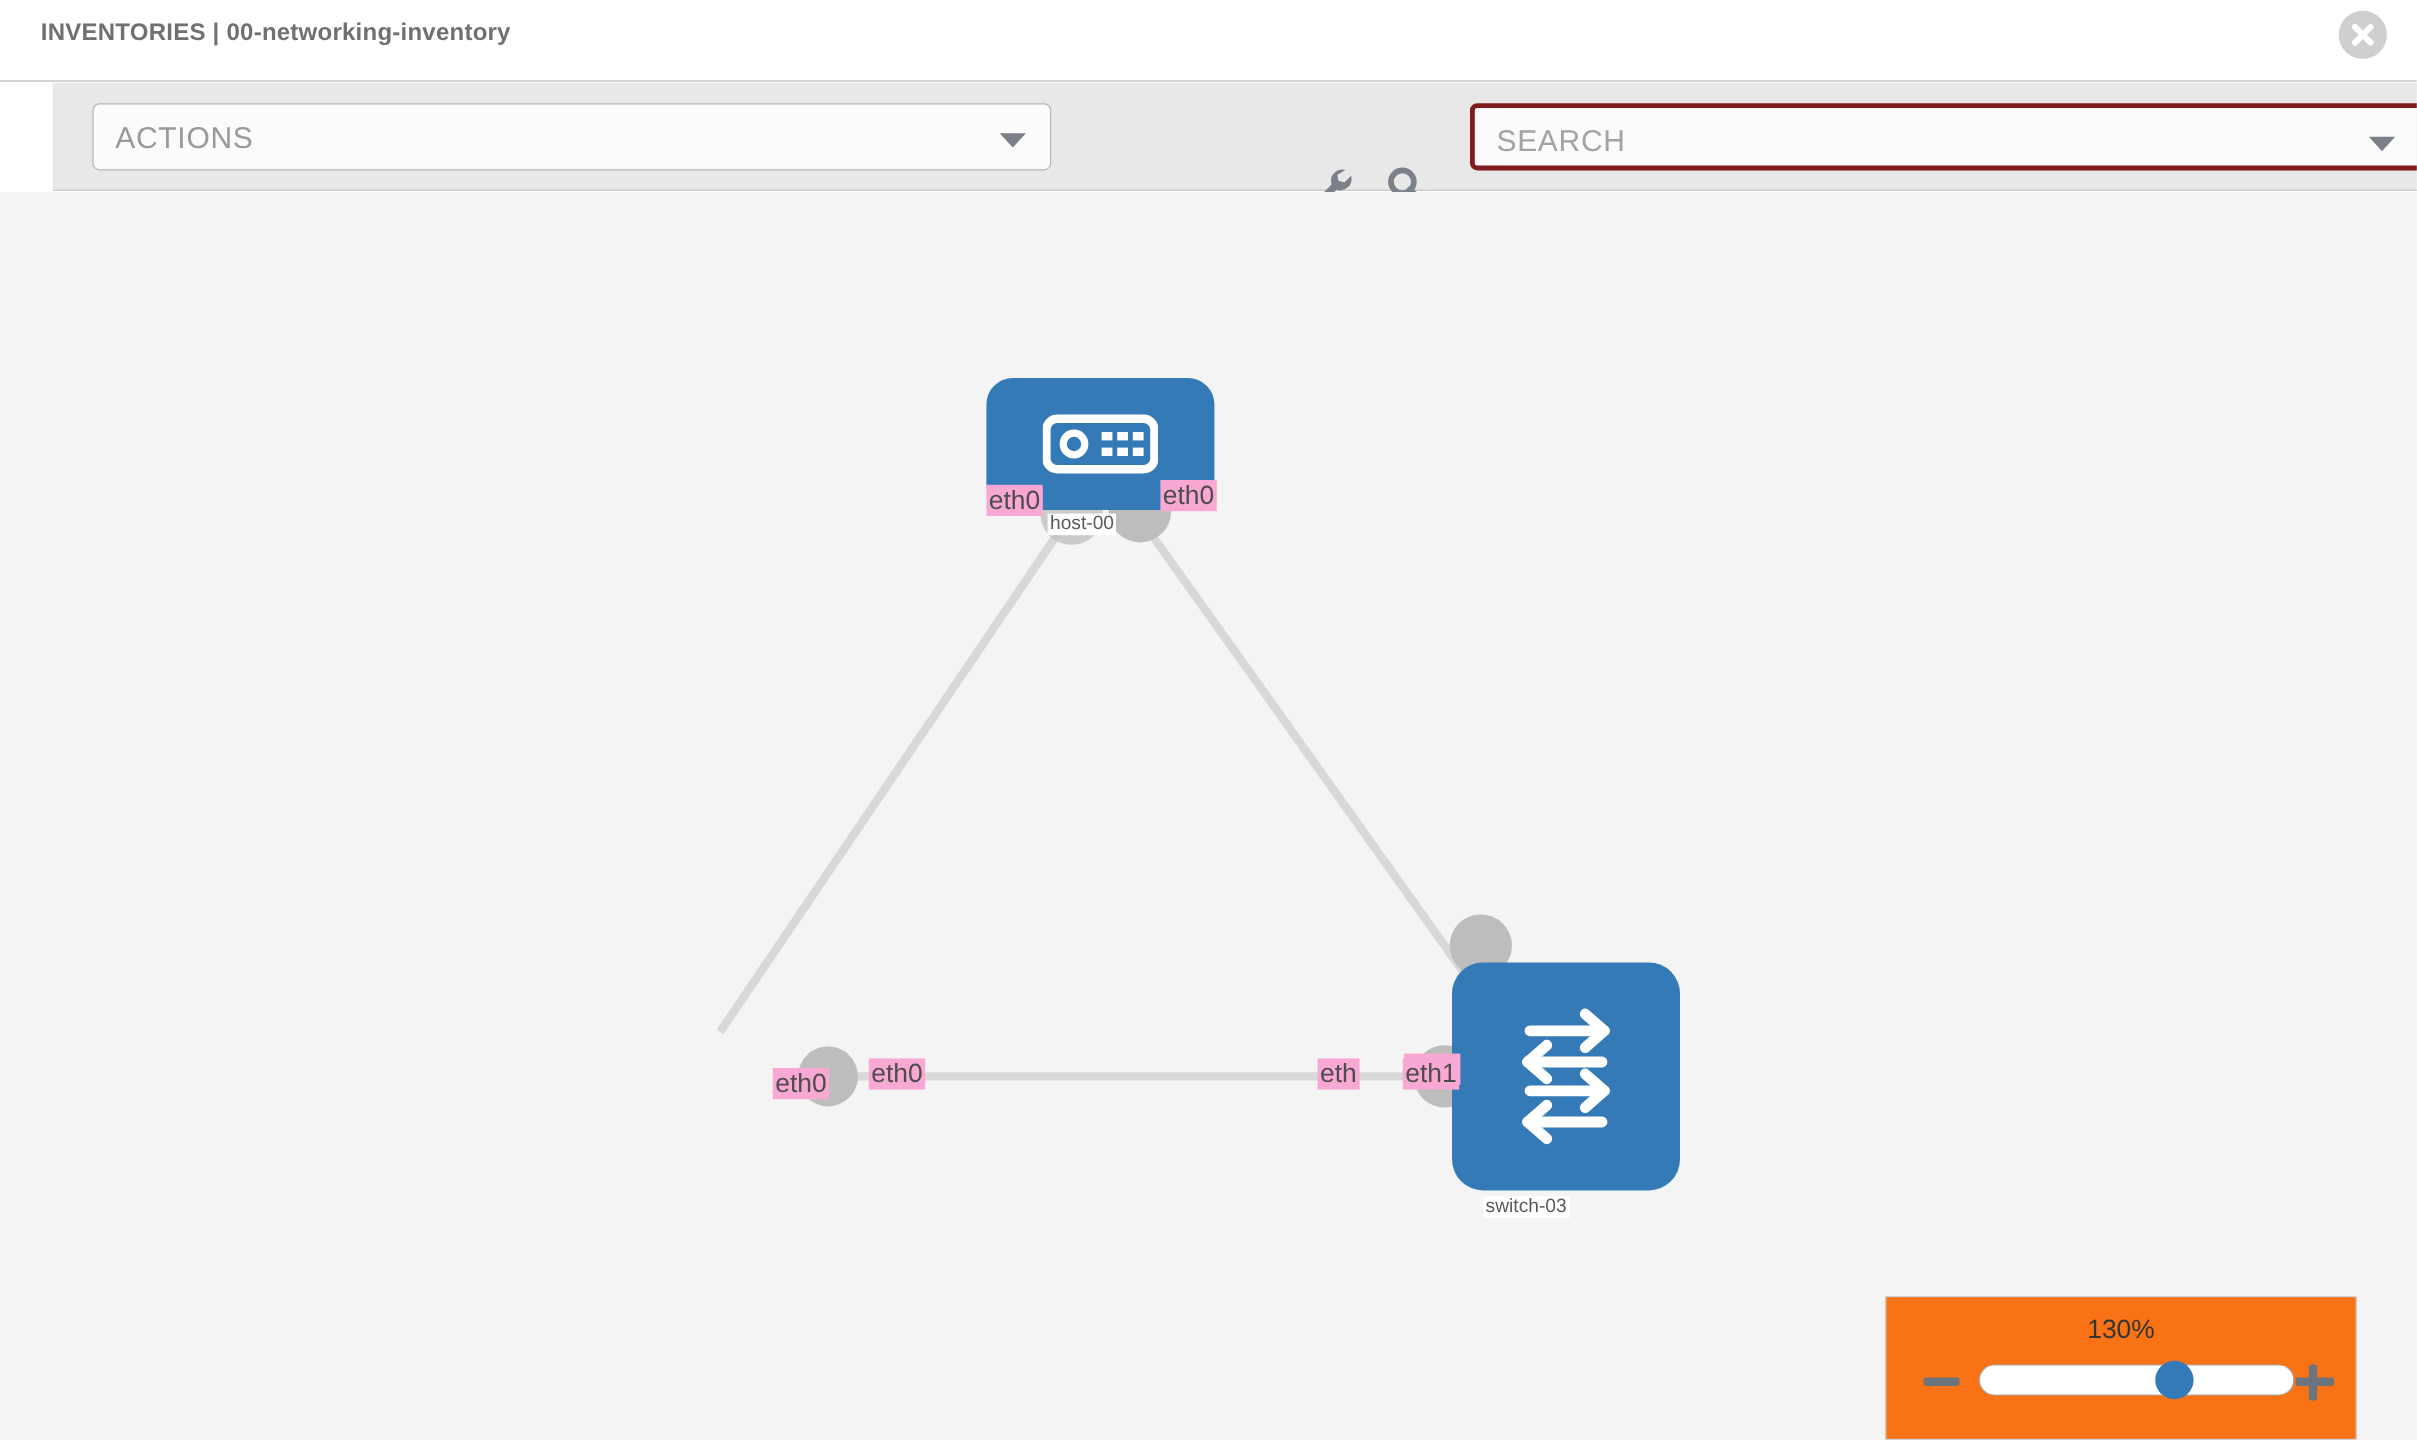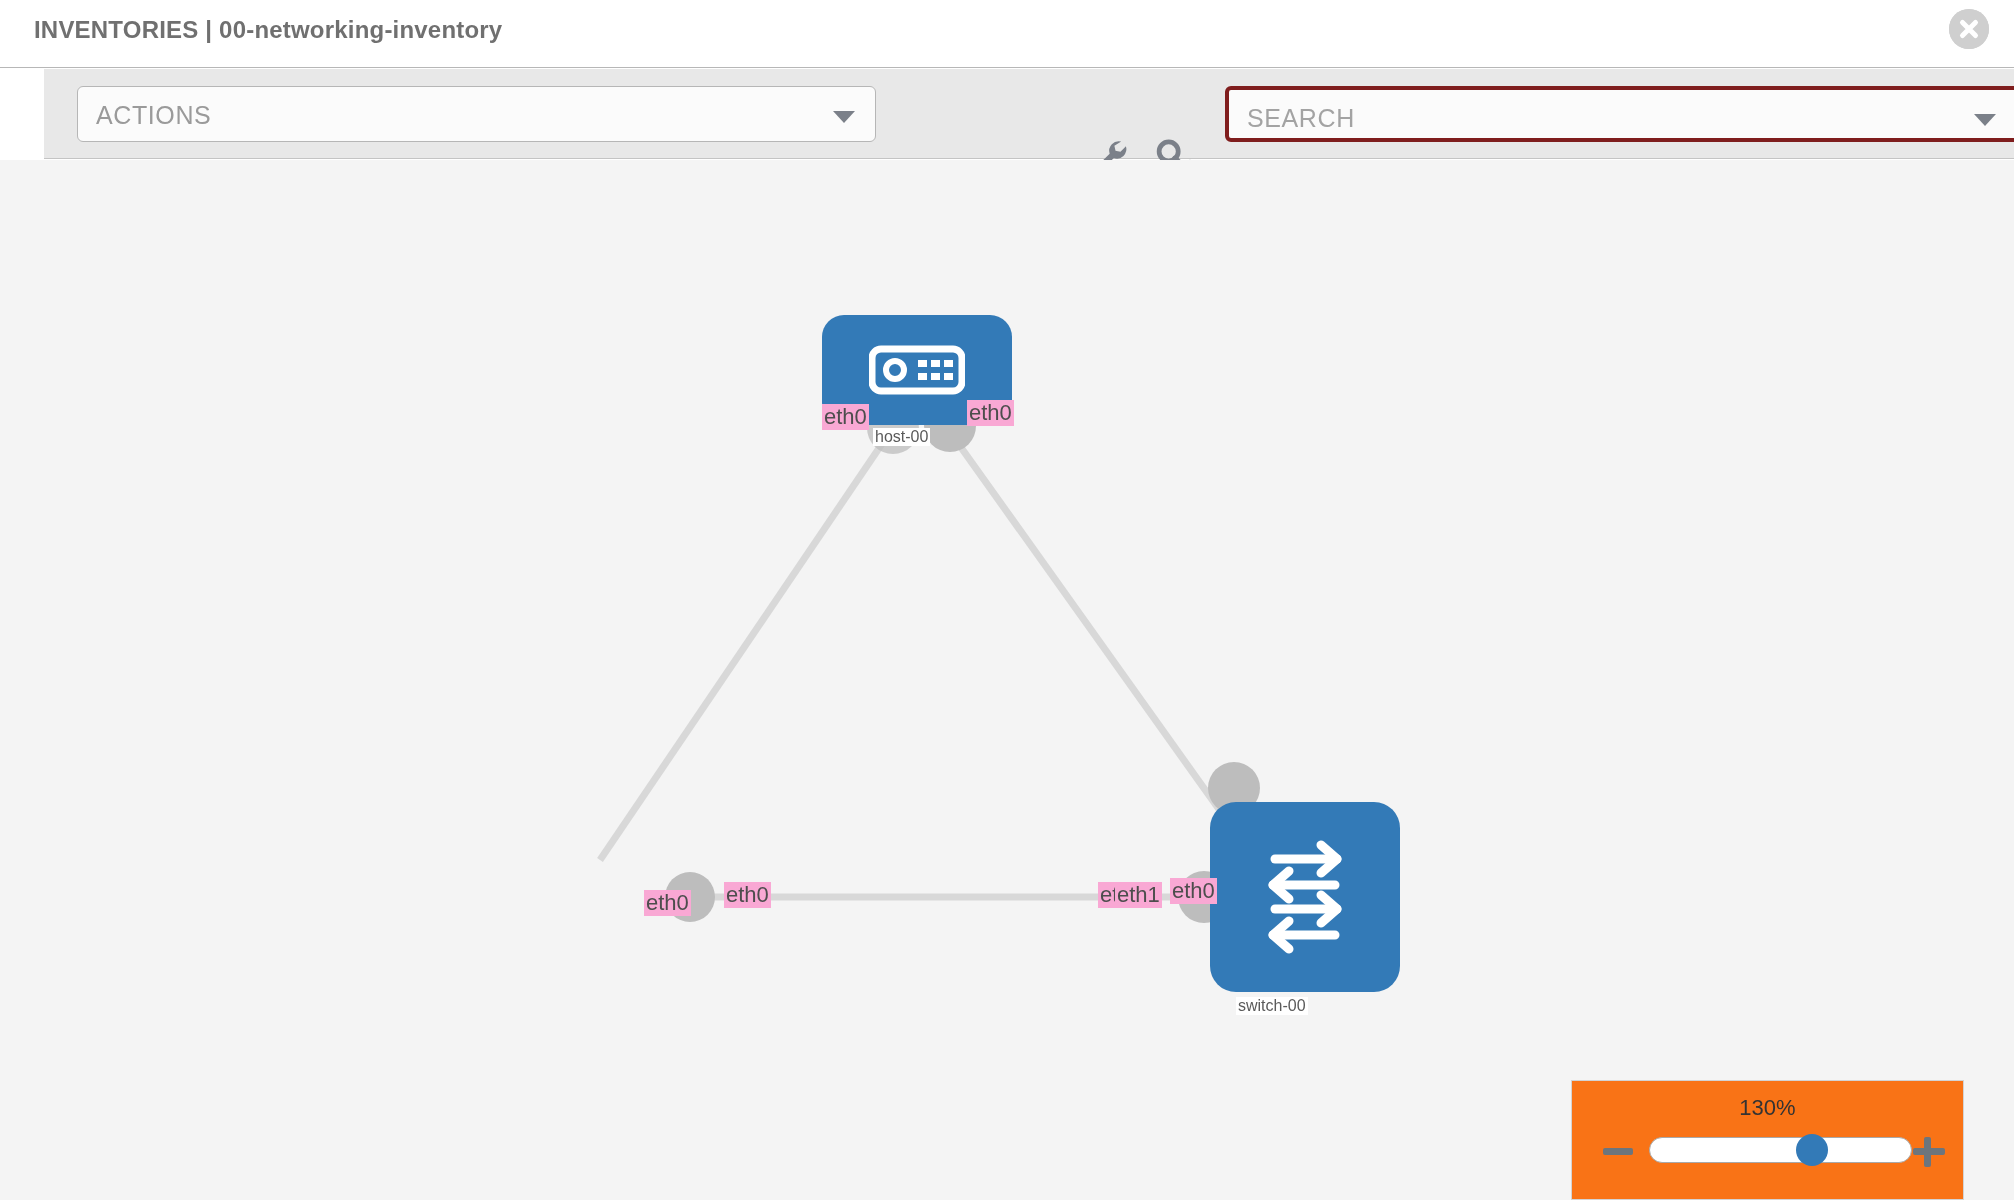--- a/index.html
+++ b/index.html
@@ -25,21 +25,21 @@
     left: 0; top: 0;
     width: 2014px;
     height: 68px;
     background: #ffffff;
     border-bottom: 1px solid #b7b7b7;
   }
   .header-title {
     position: absolute;
     left: 34px;
     top: 16px;
-    font-size: 24px;
+    font-size: 20px;
     font-weight: bold;
     color: #707070;
     letter-spacing: 0.2px;
     white-space: nowrap;
   }
   .close-btn {
     position: absolute;
     right: 25px;
     top: 9px;
     width: 40px;
@@ -345,36 +345,36 @@
             <path d="M44 32 L28 46 L44 60"></path>
 
             <path d="M30 70 L92 70"></path>
             <path d="M76 56 L92 70 L76 84"></path>
 
             <path d="M90 96 L28 96"></path>
             <path d="M44 82 L28 96 L44 110"></path>
           </g>
         </svg>
       </div>
-      <div class="node-label" style="left:26px; top:195px;">switch-00</div>
+      <div class="node-label" style="left:26px; top:195px;">switch-03</div>
     </div>
 
     <div class="port-label" style="left:822px; top:244px;">eth0</div>
 
     <div class="port-label" style="left:967px; top:240px;">eth0</div>
 
     <div class="port-label" style="left:644px; top:730px;">eth0</div>
 
     <div class="port-label" style="left:1170px; top:718px;">eth0</div>
 
     <div class="port-label" style="left:724px; top:722px;">eth0</div>
 
     <div class="port-label" style="left:1098px; top:722px;">eth</div>
 
-    <div class="port-label" style="left:1115px; top:722px;">eth1</div>
+    <div class="port-label" style="left:1169px; top:722px;">eth1</div>
   </div>
 
   <div class="zoom-panel">
     <div class="zoom-value">130%</div>
 
     <div class="zoom-minus">
       <span class="bar"></span>
     </div>
 
     <div class="zoom-slider">

